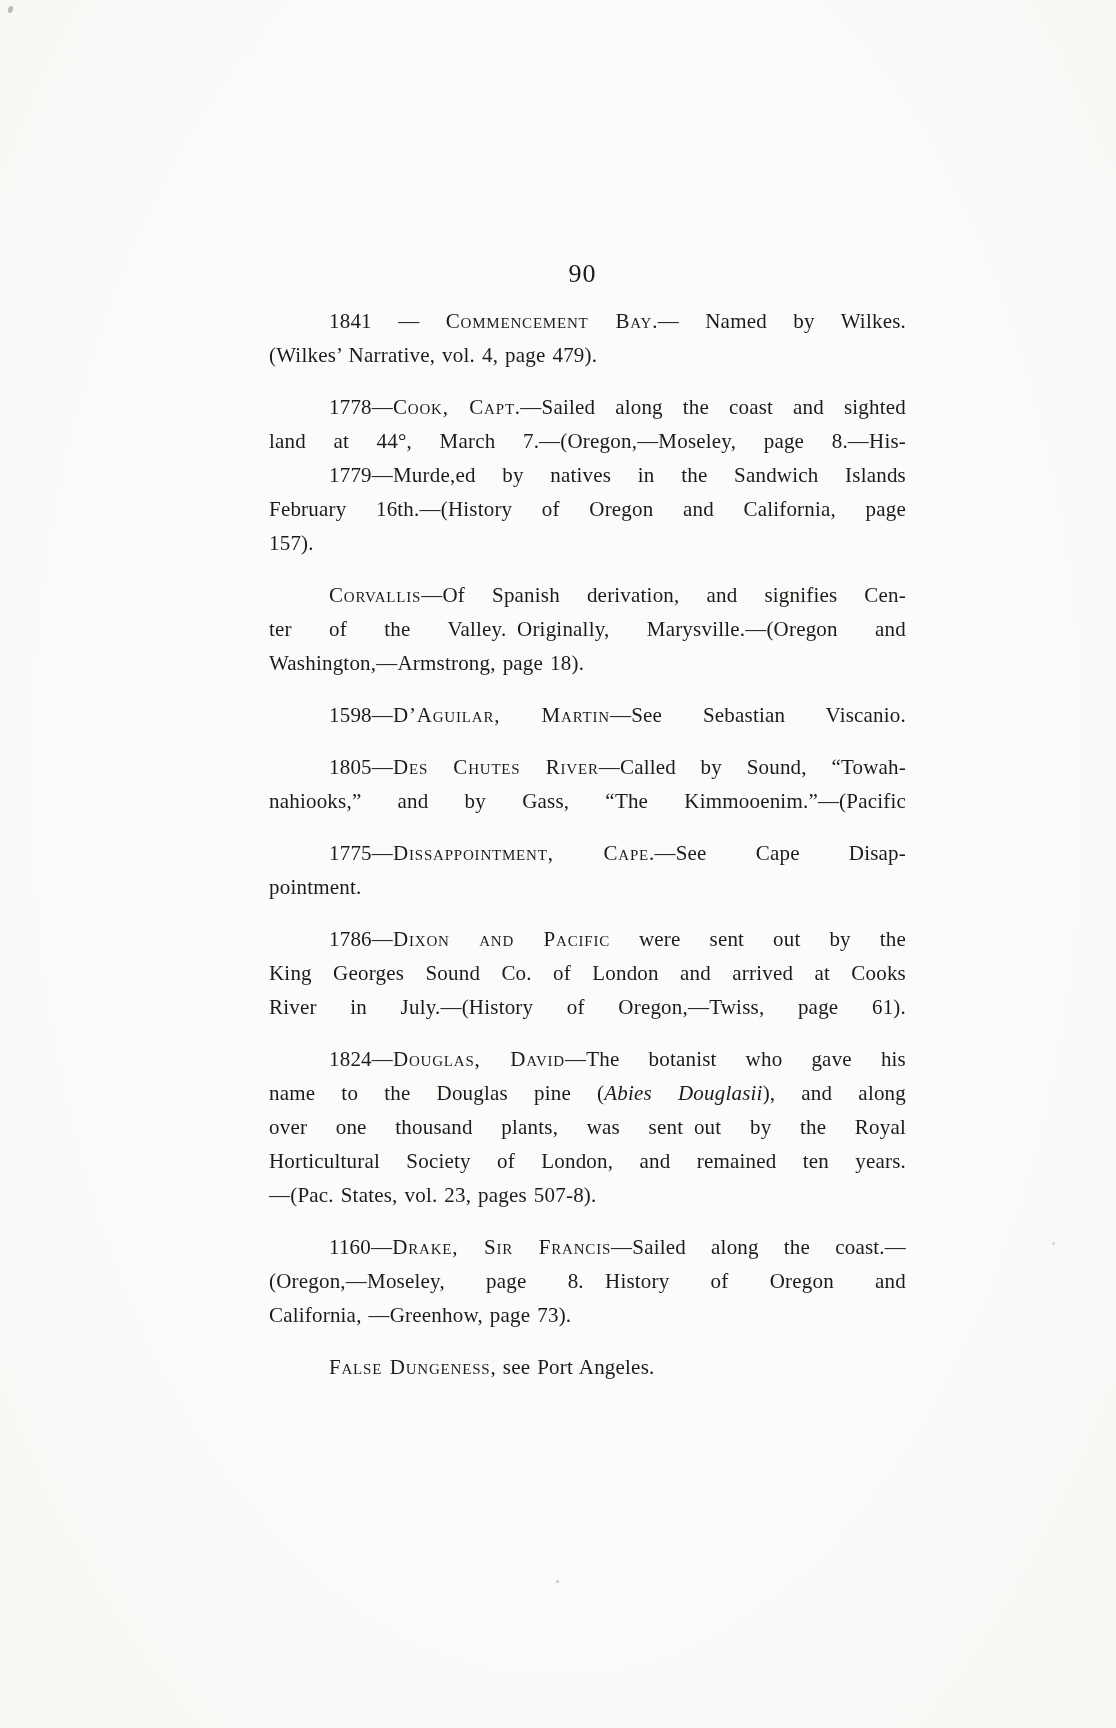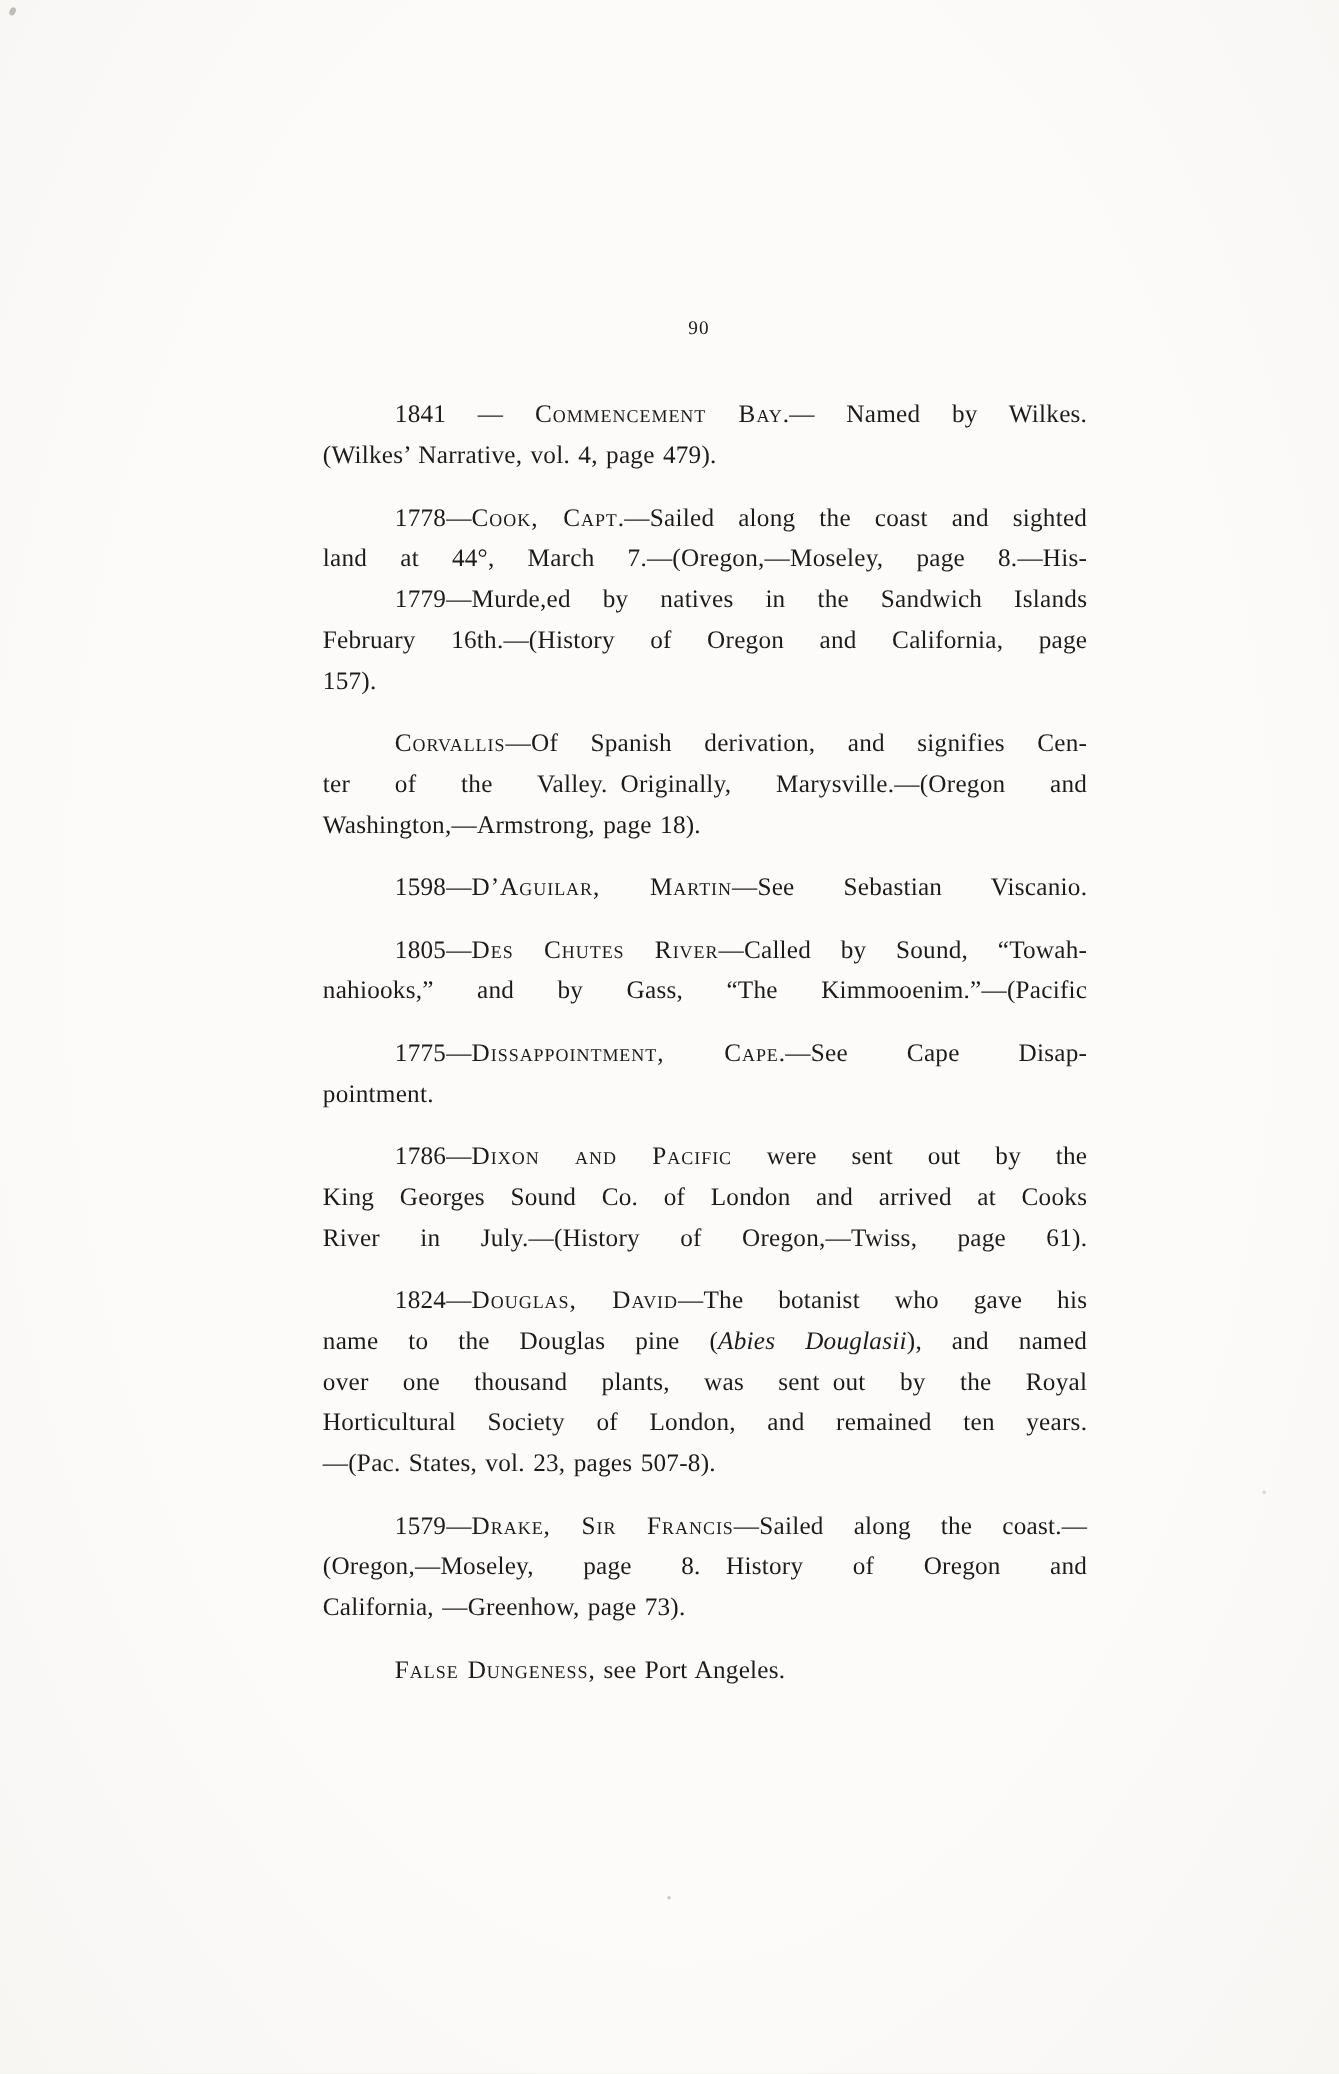--- a/index.html
+++ b/index.html
@@ -18,25 +18,25 @@
     font-family: "Liberation Serif", "DejaVu Serif", serif;
     color: #1c1b19;
   }
   .content {
     position: absolute;
     top: 262px;
     left: 269px;
     width: 637px;
   }
   .page-number {
-    font-size: 16px;
+    font-size: 26px;
     line-height: 24px;
     text-align: center;
     letter-spacing: 1px;
-    margin: 0 10px 42px 0;
+    margin: 0 10px 18px 0;
   }
   .entry { margin: 0 0 18px 0; }
   .entry:last-child { margin-bottom: 0; }
   .line {
     font-size: 21px;
     line-height: 34px;
     white-space: pre-wrap;
     word-spacing: 1.5px;
     letter-spacing: 0.2px;
   }
@@ -98,27 +98,27 @@
           <div class="line indent just"><span>1775—</span><span class="sc">Dissappointment, Cape</span><span>.—See Cape Disap-</span></div>
           <div class="line"><span>pointment.</span></div>
         </div>
         <div class="entry">
           <div class="line indent just"><span>1786—</span><span class="sc">Dixon and Pacific</span><span> were sent out by the</span></div>
           <div class="line just"><span>King Georges Sound Co. of London and arrived at Cooks</span></div>
           <div class="line just"><span>River in July.—(History of Oregon,—Twiss, page 61).</span></div>
         </div>
         <div class="entry">
           <div class="line indent just"><span>1824—</span><span class="sc">Douglas, David</span><span>—The botanist who gave his</span></div>
-          <div class="line just"><span>name to the Douglas pine (</span><span class="it">Abies Douglasii</span><span>), and named</span></div>
+          <div class="line just"><span>name to the Douglas pine (</span><span class="it">Abies Douglasii</span><span>), and along</span></div>
           <div class="line just"><span>over one thousand plants, was sent out by the Royal</span></div>
           <div class="line just"><span>Horticultural Society of London, and remained ten years.</span></div>
           <div class="line"><span>—(Pac. States, vol. 23, pages 507-8).</span></div>
         </div>
         <div class="entry">
-          <div class="line indent just"><span>1579—</span><span class="sc">Drake, Sir Francis</span><span>—Sailed along the coast.—</span></div>
+          <div class="line indent just"><span>1160—</span><span class="sc">Drake, Sir Francis</span><span>—Sailed along the coast.—</span></div>
           <div class="line just"><span>(Oregon,—Moseley, page 8. History of Oregon and</span></div>
           <div class="line"><span>California, —Greenhow, page 73).</span></div>
         </div>
         <div class="entry">
           <div class="line indent"><span class="sc">False Dungeness</span><span>, see Port Angeles.</span></div>
         </div>
       </div>
   </div>
 </div>
 

